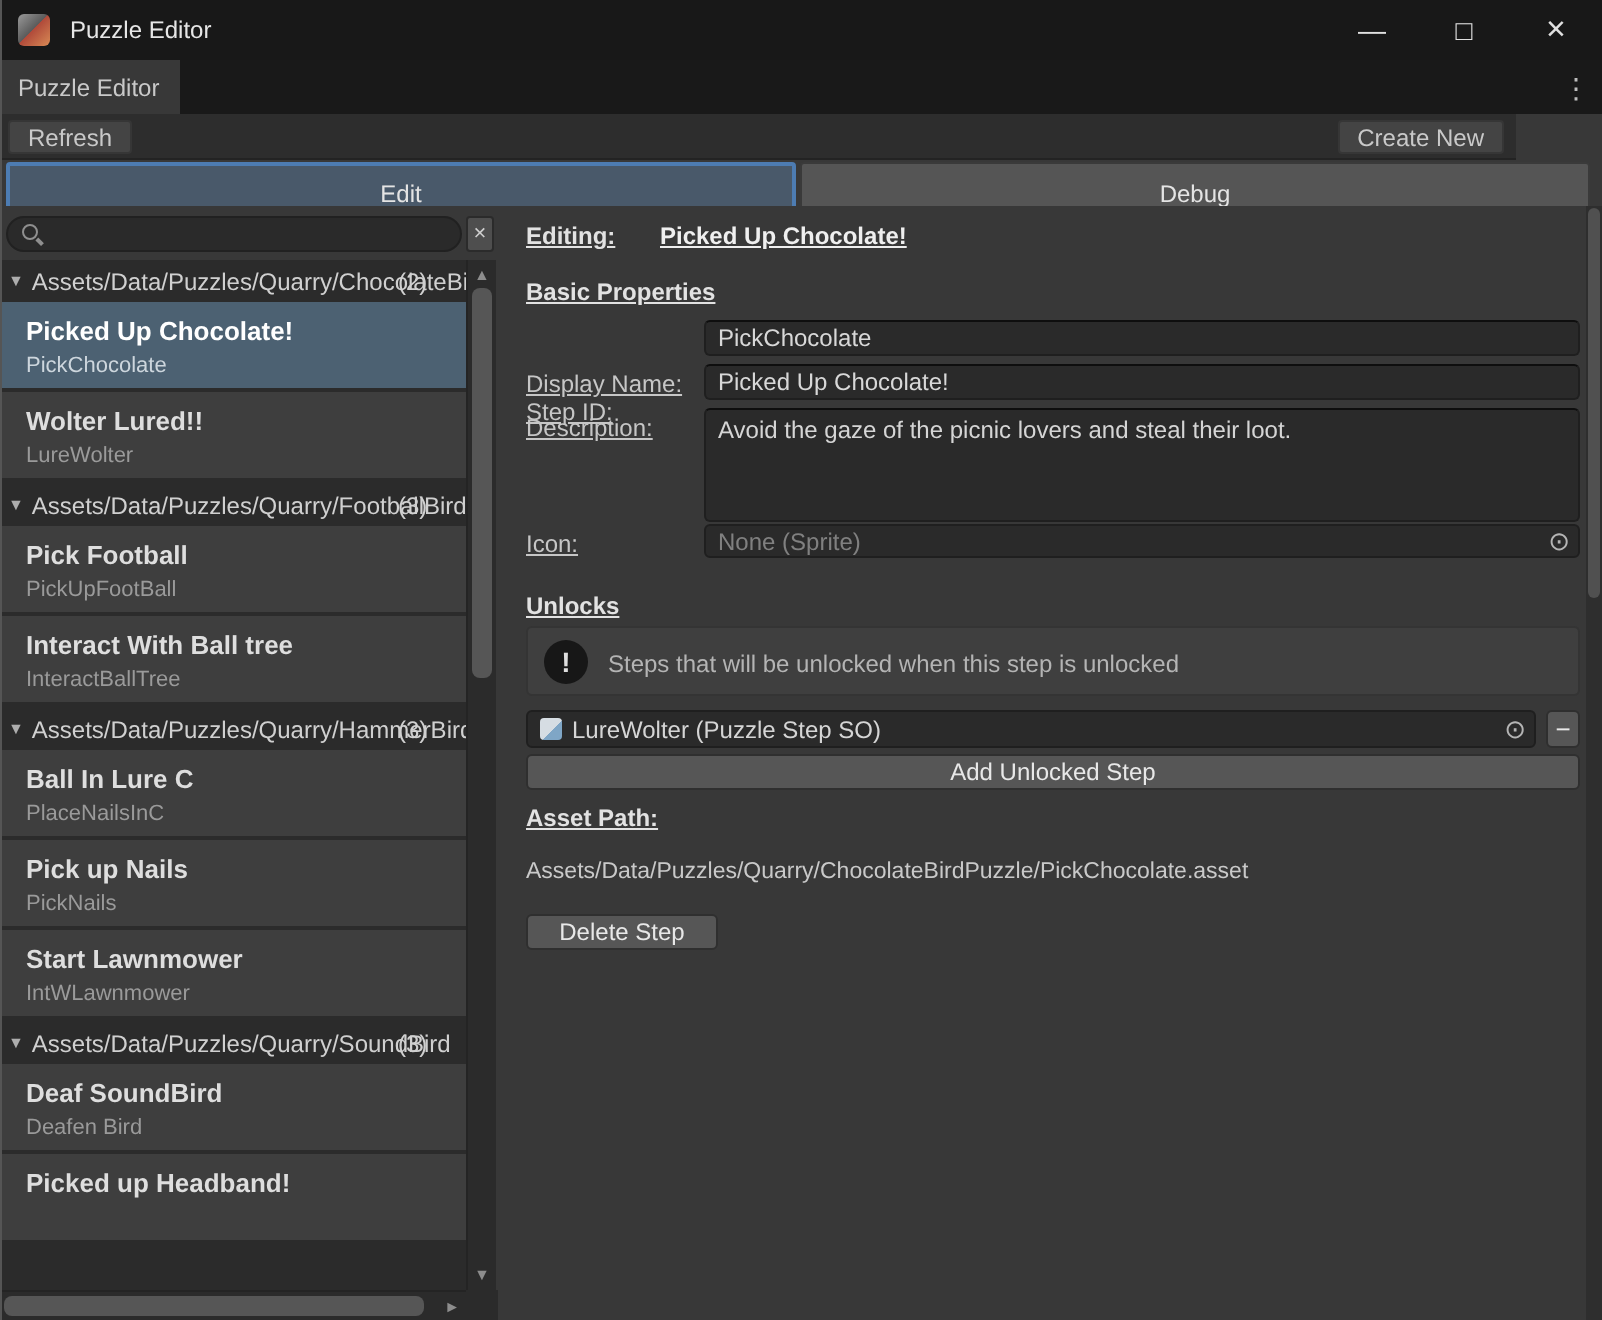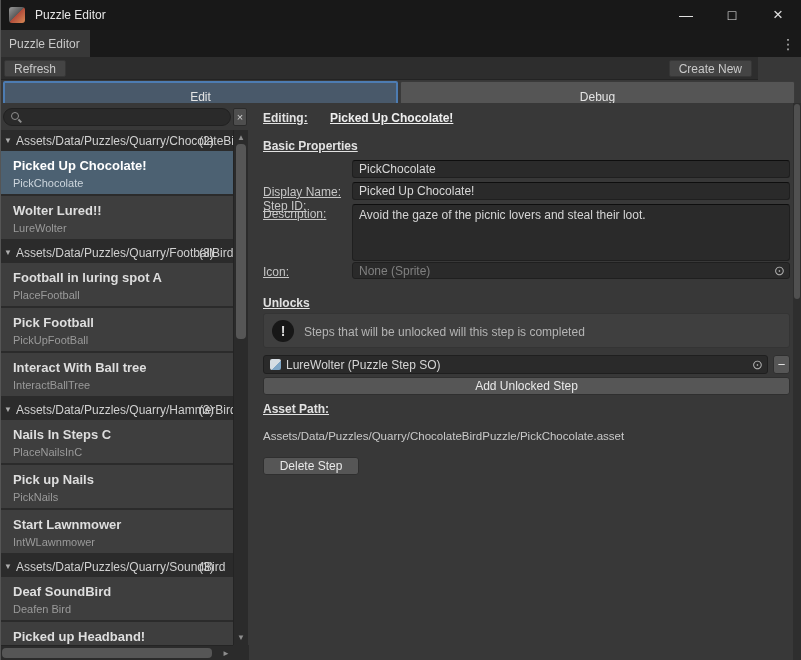--- a/index.html
+++ b/index.html
@@ -176,39 +176,35 @@
         <div class="step-title">Wolter Lured!!</div>
         <div class="step-sub">LureWolter</div>
       </div>
 
       <div class="group-header">
         <span class="fold">▼</span>
         <span>Assets/Data/Puzzles/Quarry/FootballBirdPuzzle</span>
         <span class="group-count">(3)</span>
       </div>
       <div class="step-item">
-        <div class="step-title">Football in luring spot A</div>
-        <div class="step-sub">PlaceFootball</div>
-      </div>
-      <div class="step-item">
         <div class="step-title">Pick Football</div>
         <div class="step-sub">PickUpFootBall</div>
       </div>
       <div class="step-item">
         <div class="step-title">Interact With Ball tree</div>
         <div class="step-sub">InteractBallTree</div>
       </div>
 
       <div class="group-header">
         <span class="fold">▼</span>
         <span>Assets/Data/Puzzles/Quarry/HammerBirdPuzzle</span>
         <span class="group-count">(3)</span>
       </div>
       <div class="step-item">
-        <div class="step-title">Nails In Steps C</div>
+        <div class="step-title">Ball In Lure C</div>
         <div class="step-sub">PlaceNailsInC</div>
       </div>
       <div class="step-item">
         <div class="step-title">Pick up Nails</div>
         <div class="step-sub">PickNails</div>
       </div>
       <div class="step-item">
         <div class="step-title">Start Lawnmower</div>
         <div class="step-sub">IntWLawnmower</div>
       </div>
@@ -260,21 +256,21 @@
       <span>None (Sprite)</span>
       <span class="picker">⊙</span>
     </div>
 
     <div class="lbl bold" style="left:14px; top:193px;">Unlocks</div>
 
     <div class="helpbox">
       <div class="help-circle">
           <span>!</span>
         </div>
-      <div class="help-text">Steps that will be unlocked will this step is completed</div>
+      <div class="help-text">Steps that will be unlocked when this step is unlocked</div>
     </div>
 
     <div class="obj-field unlock-entry">
       <span class="so-icon"></span>
       <span>LureWolter (Puzzle Step SO)</span>
       <span class="picker">⊙</span>
     </div>
     <div class="btn btn-minus">
         <span>−</span>
       </div>

